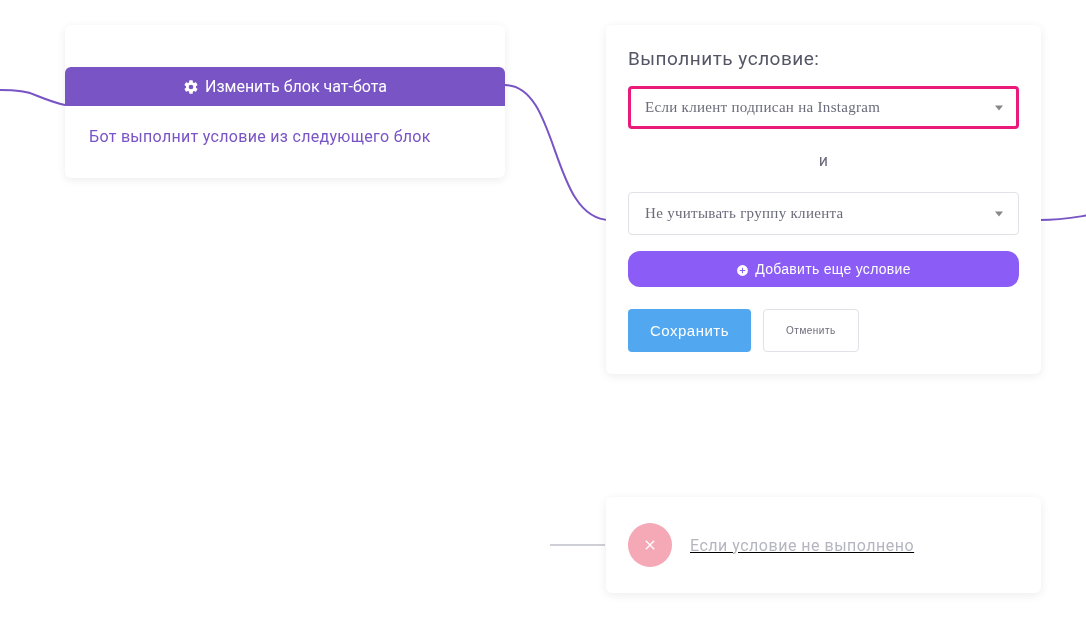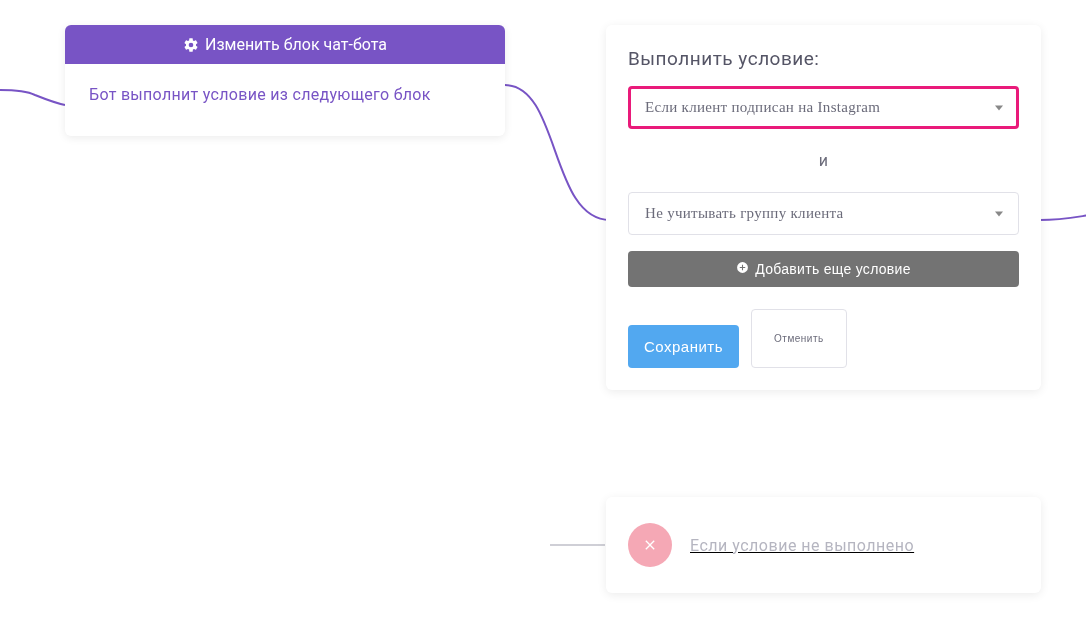--- a/index.html
+++ b/index.html
@@ -31,20 +31,21 @@
       color: #ffffff;
       padding: 10px 16px;
       border-radius: 6px 6px 0 0;
       display: flex;
       align-items: center;
       justify-content: center;
       gap: 6px;
       font-size: 16px;
       font-weight: 400;
       cursor: pointer;
+      margin-top: 42px;
     }
     .left-block-body {
       padding: 18px 24px 28px 24px;
       color: #7854c5;
       font-size: 16px;
       line-height: 1.6;
       letter-spacing: 0.3px;
     }
     
     
@@ -101,49 +102,48 @@
     }
     .separator-text {
       text-align: center;
       color: #6b6b7a;
       font-size: 16px;
       padding: 22px 0;
       letter-spacing: 0.3px;
     }
     .add-condition-btn {
       width: 100%;
-      background: #737373;
+      background: #8b5cf6;
       color: #ffffff;
       border: none;
-      border-radius: 4px;
+      border-radius: 12px;
       padding: 10px;
       font-size: 14px;
       cursor: pointer;
       display: flex;
-      align-items: flex-start;
+      align-items: flex-end;
       justify-content: center;
       gap: 6px;
       margin-top: 16px;
       letter-spacing: 0.3px;
     }
     .action-buttons {
       display: flex;
       gap: 12px;
       margin-top: 22px;
     }
     .save-btn {
       background: #52a8f0;
       color: #ffffff;
       border: none;
       border-radius: 4px;
-      padding: 13px 16px;
+      padding: 13px 22px;
       font-size: 15px;
       cursor: pointer;
       letter-spacing: 0.5px;
-      margin-top: 16px;
     }
     .cancel-btn {
       background: #ffffff;
       color: #6b6b7a;
       border: 1px solid #e1e1e8;
       border-radius: 4px;
       padding: 13px 22px;
       font-size: 10px;
       cursor: pointer;
       letter-spacing: 0.5px;

